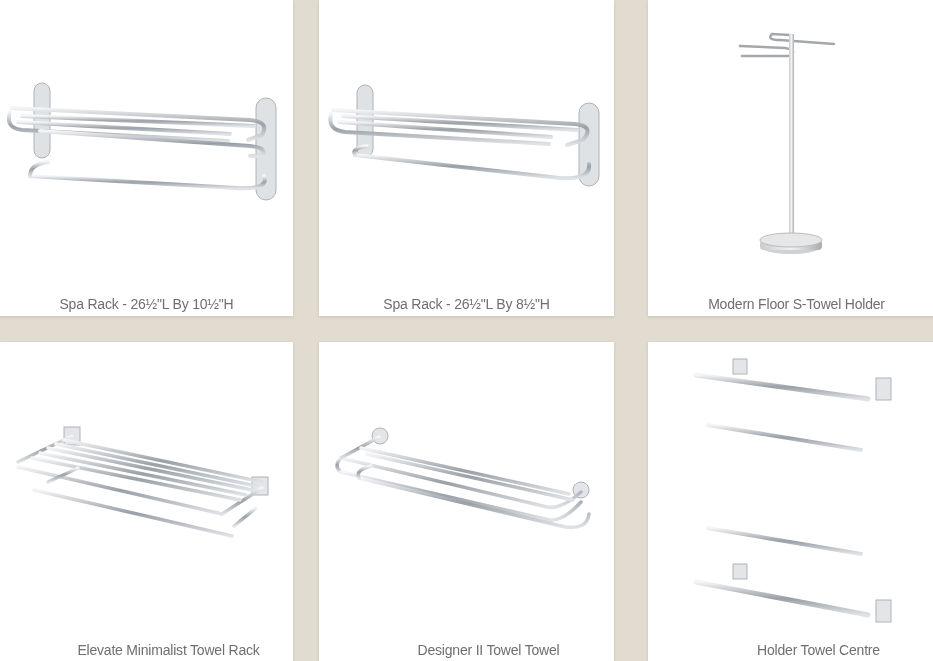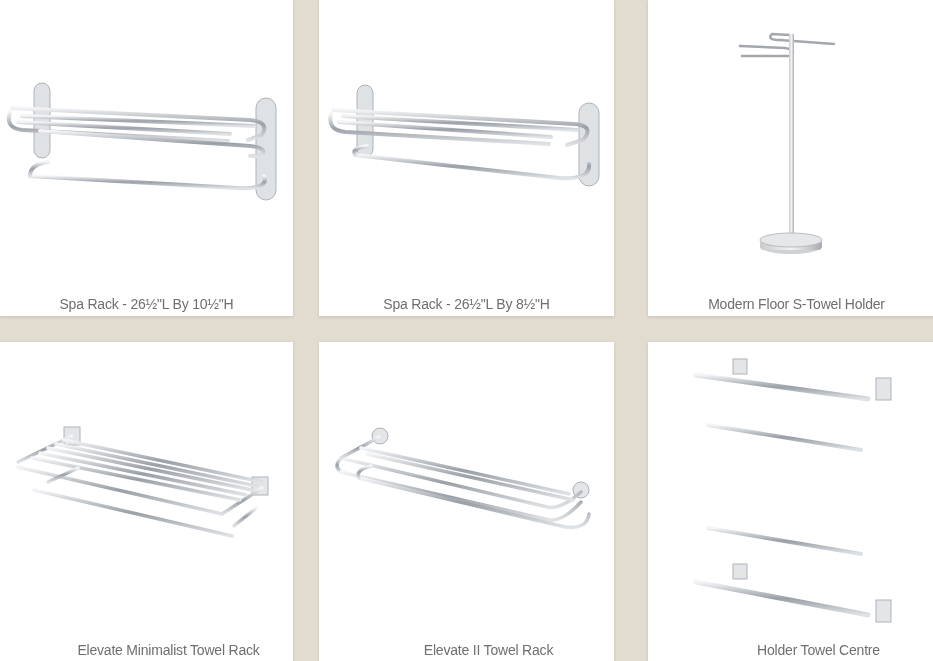--- a/index.html
+++ b/index.html
@@ -158,21 +158,21 @@
           <path d="M22 130 L230 178 Q244 180 262 160"></path>
           <path d="M22 116 L60 95"></path>
           <path d="M42 106 L250 152"></path>
           <path d="M48 112 L254 158"></path>
           <path d="M40 136 L246 185 Q268 188 270 172"></path>
           <path d="M40 136 Q36 128 52 124"></path>
           <path d="M245 160 L245 185"></path>
         </g>
       </svg>
     </div>
-    <div class="title">Elevate II Towel Rack</div>
+    <div class="title">Designer II Towel Towel</div>
   </div>
 
   <div class="card r2 c3">
     <div class="img">
       <svg width="293" height="290" viewBox="0 0 293 290">
         <rect x="83" y="17" width="14" height="15" fill="#e3e5e8" stroke="#aeb3b9"></rect>
         <rect x="226" y="36" width="15" height="22" fill="#e3e5e8" stroke="#aeb3b9"></rect>
         <rect x="83" y="222" width="14" height="15" fill="#e3e5e8" stroke="#aeb3b9"></rect>
         <rect x="226" y="258" width="15" height="22" fill="#e3e5e8" stroke="#aeb3b9"></rect>
         <g fill="none" stroke="url(#chr)" stroke-width="5" stroke-linecap="round">

